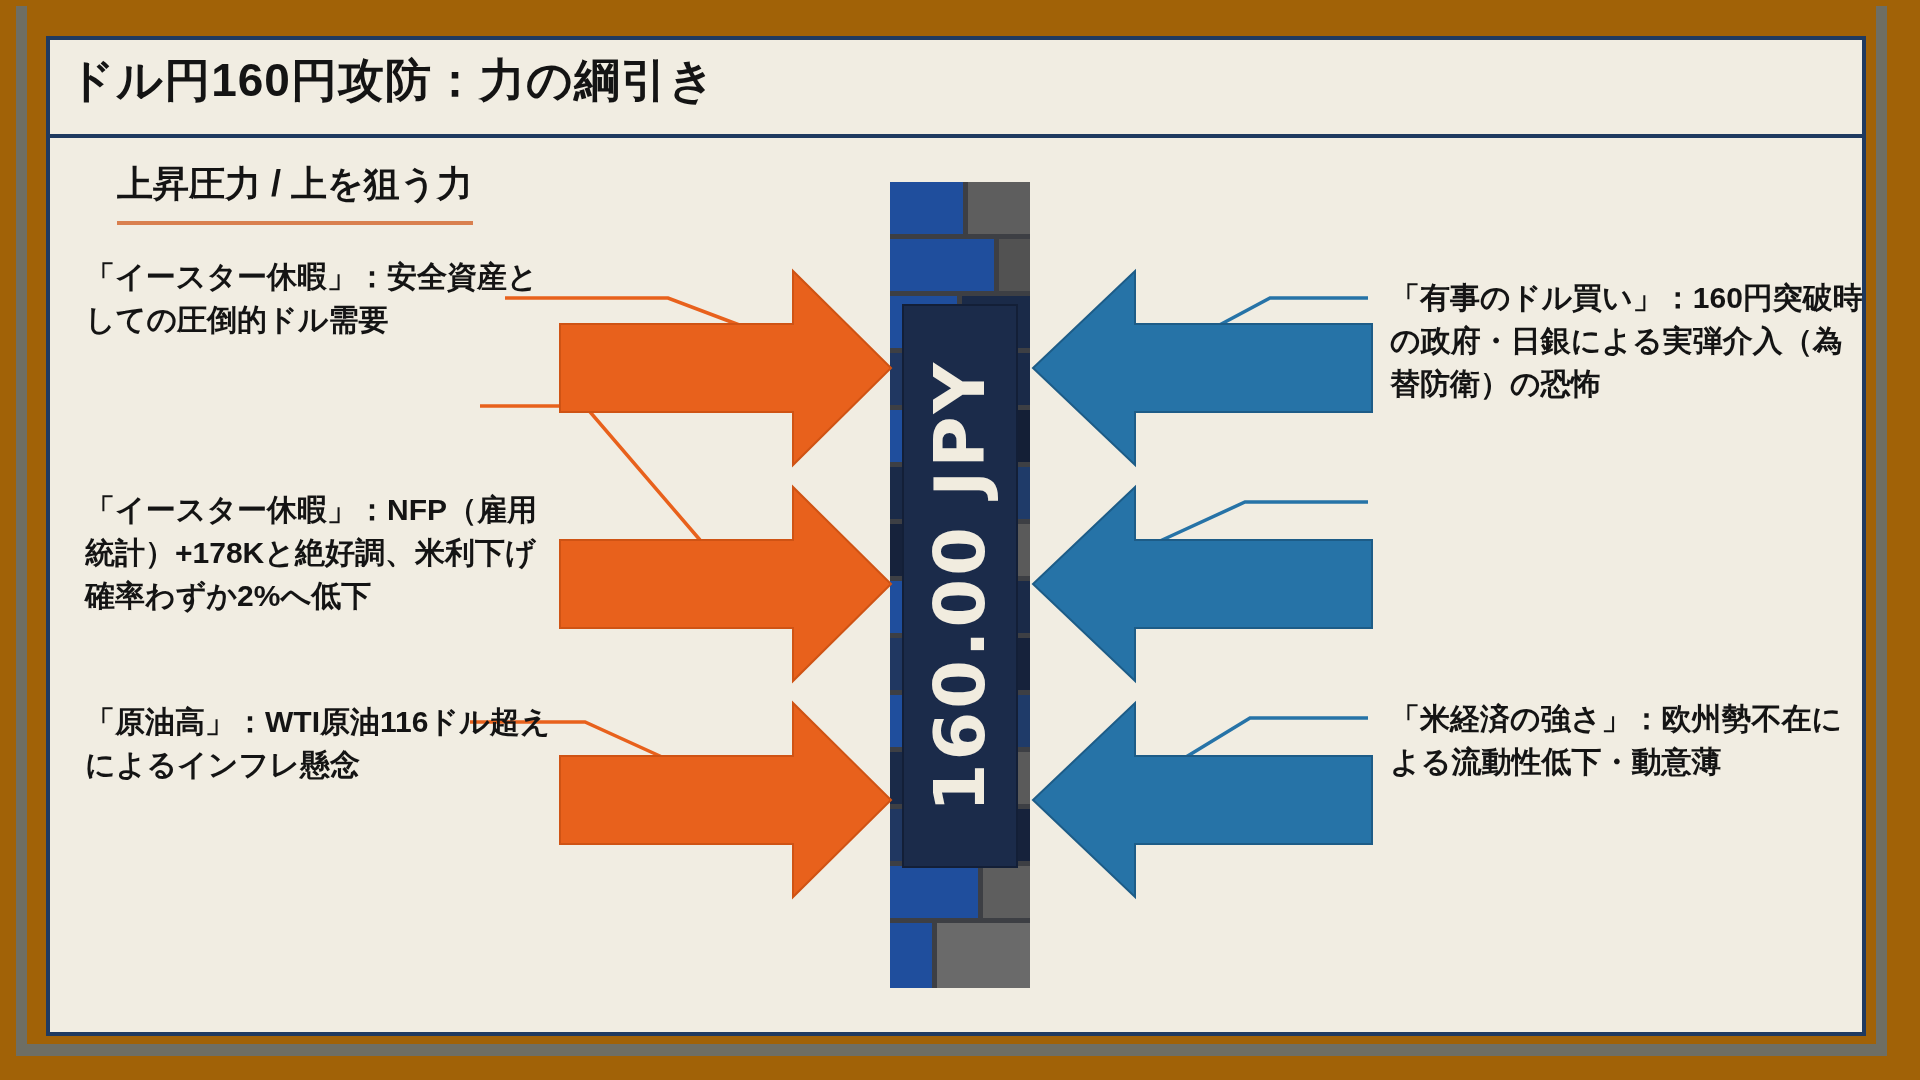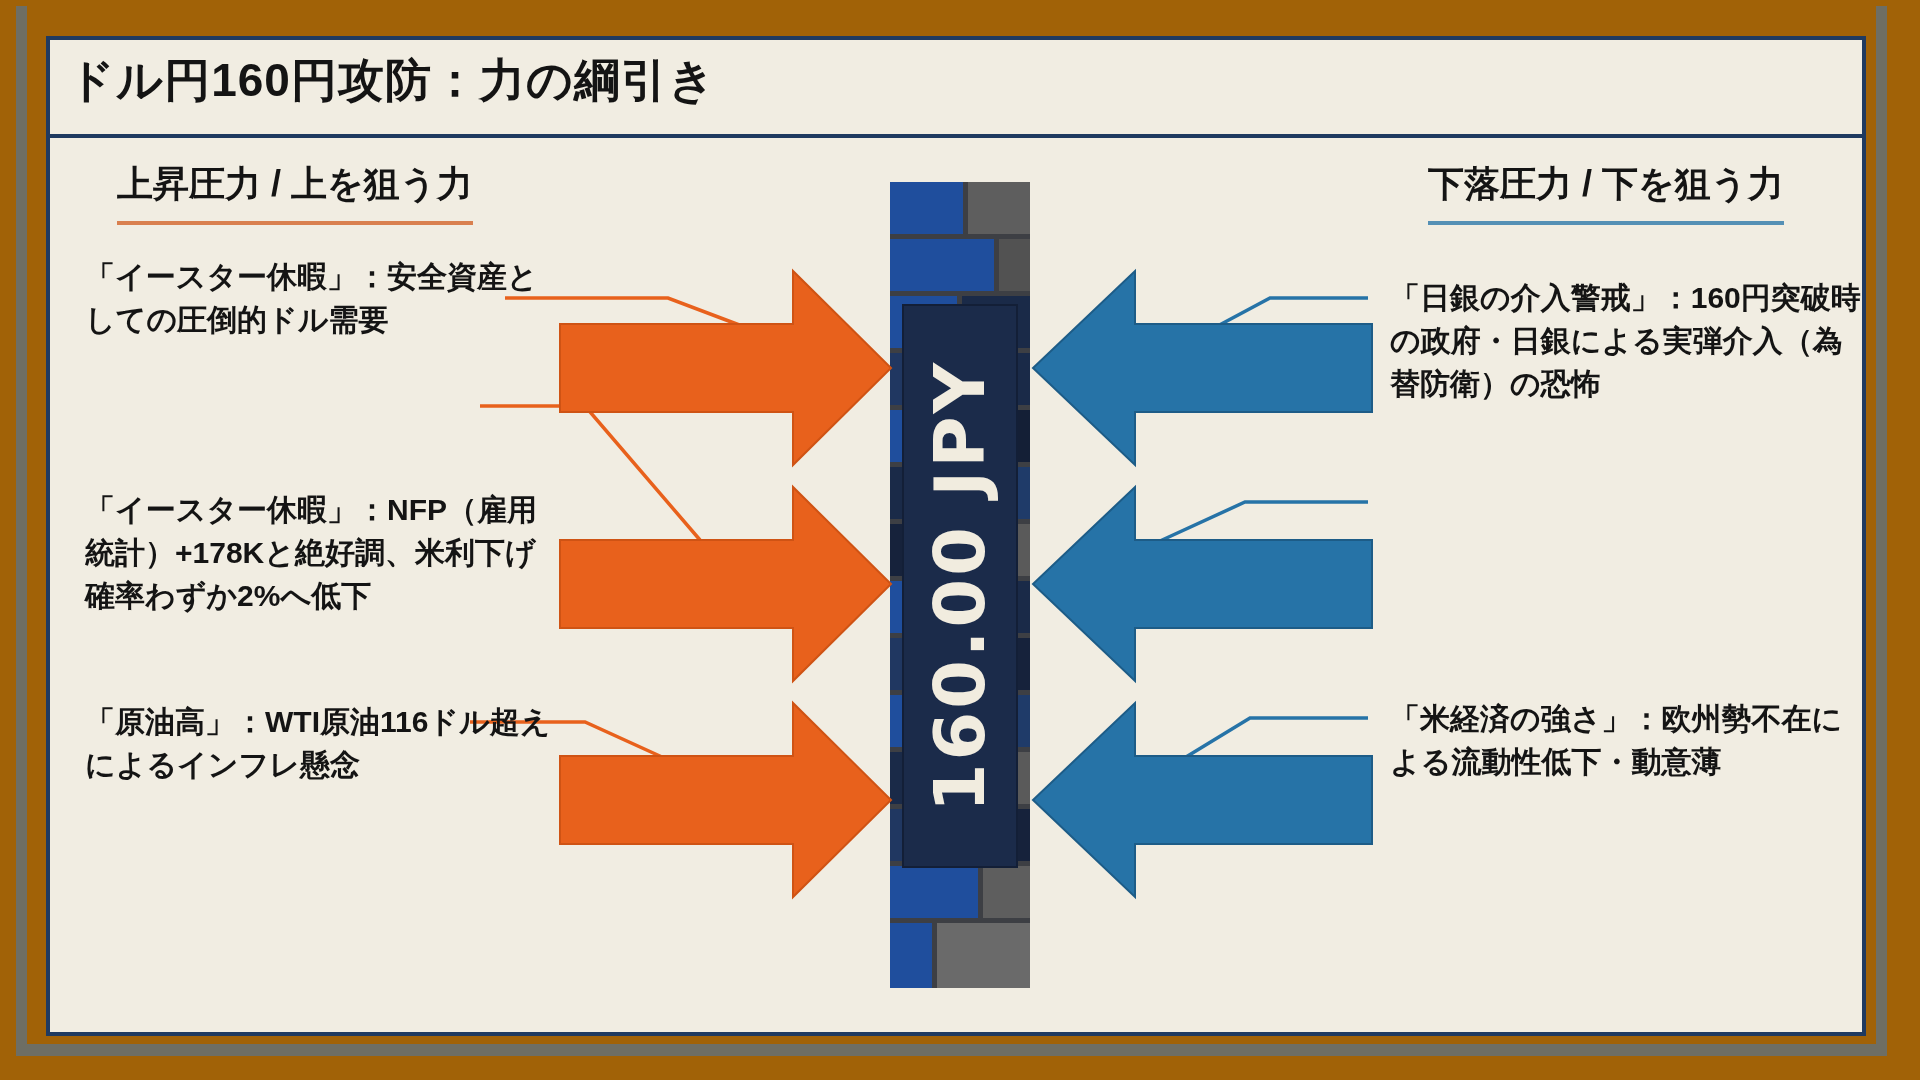--- a/index.html
+++ b/index.html
@@ -48,21 +48,20 @@
   <div class="shadow shadow-left"></div>
   <div class="shadow shadow-right"></div>
   <div class="shadow shadow-bottom"></div>
 
   <div class="frame"></div>
 
   <div class="title">ドル円160円攻防：力の綱引き</div>
   <div class="title-rule"></div>
 
   <div class="col-header left">上昇圧力 / 上を狙う力</div>
-  <div class="col-header right">下落圧力 / 下を狙う力</div>
 
   <svg class="gfx" viewBox="0 0 1920 1080">
 
     <g>
       <rect x="890" y="182" width="140" height="806" fill="#3d3f44"></rect>
       <rect x="890" y="182" width="73" height="52" fill="#1f4e9d"></rect>
         <rect x="968" y="182" width="62" height="52" fill="#5e5e5e"></rect>
       <rect x="890" y="239" width="104" height="52" fill="#1f4e9d"></rect>
         <rect x="999" y="239" width="31" height="52" fill="#525252"></rect>
       <rect x="890" y="296" width="67" height="52" fill="#1f4e9d"></rect>
@@ -115,16 +114,16 @@
       <polygon points="1372,756 1135,756 1135,703 1033,800 1135,897 1135,844 1372,844"></polygon>
     </g>
   </svg>
 
   <div class="pillar-label">160.00 JPY</div>
 
   <div class="item left-side" style="top:255px">「イースター休暇」：安全資産としての圧倒的ドル需要</div>
   <div class="item left-side" style="top:488px">「イースター休暇」：NFP（雇用統計）+178Kと絶好調、米利下げ確率わずか2%へ低下</div>
   <div class="item left-side" style="top:700px">「原油高」：WTI原油116ドル超えによるインフレ懸念</div>
 
-  <div class="item right-side" style="top:276px">「日銀の介入警戒」：160円突破時の政府・日銀による実弾介入（為替防衛）の恐怖</div>
+  <div class="item right-side" style="top:276px">「有事のドル買い」：160円突破時の政府・日銀による実弾介入（為替防衛）の恐怖</div>
   <div class="item right-side" style="top:697px">「米経済の強さ」：欧州勢不在による流動性低下・動意薄</div>
 
 </div>
 
 </body></html>

